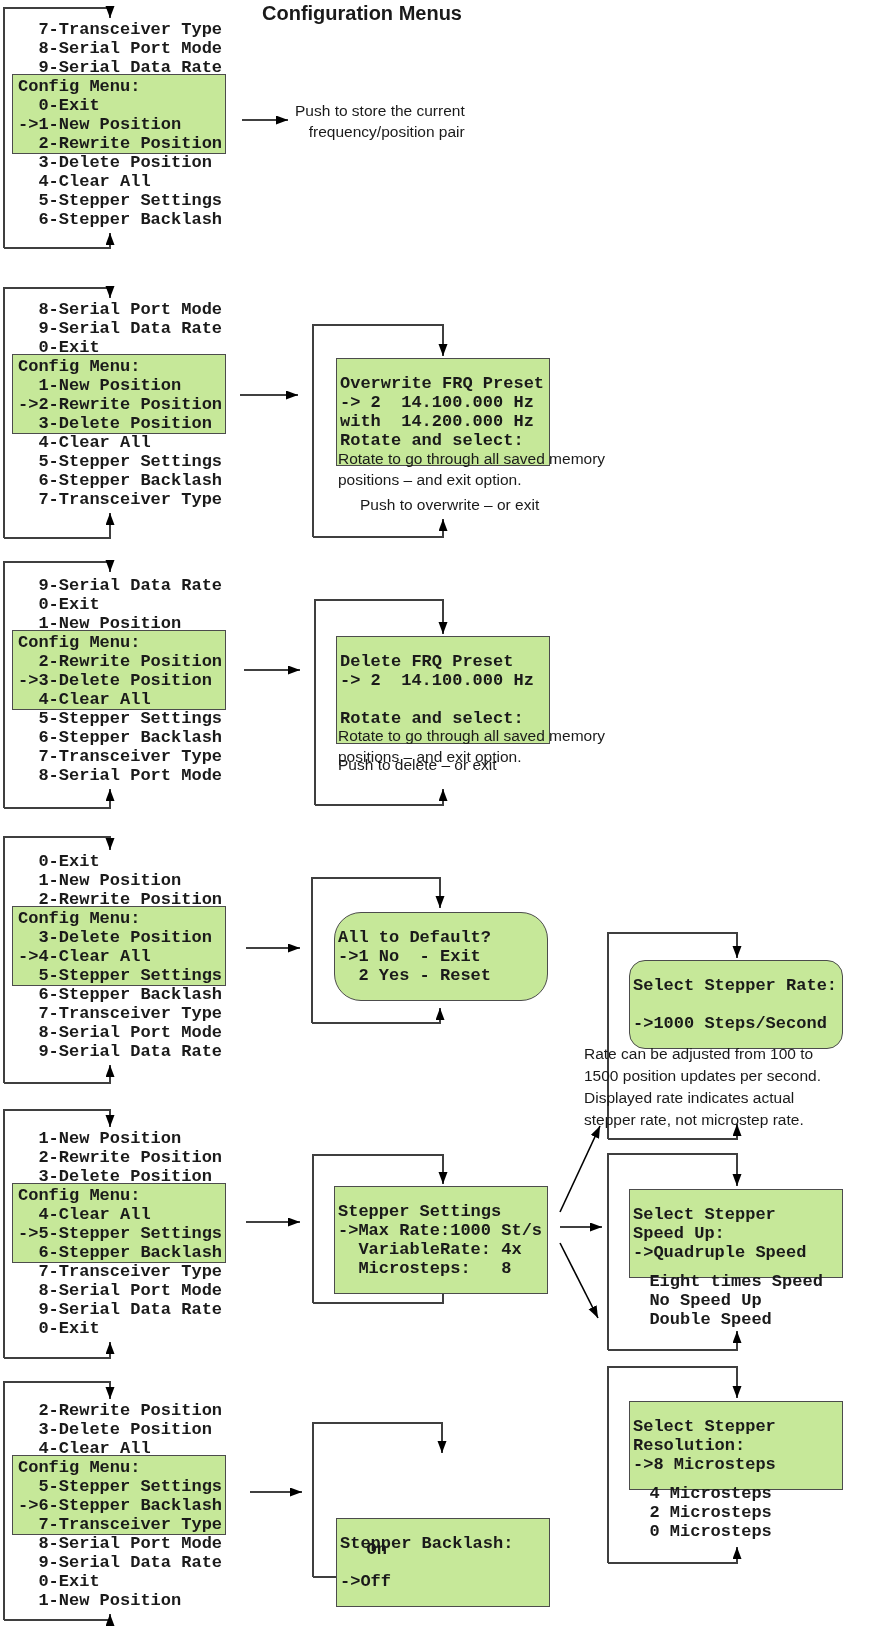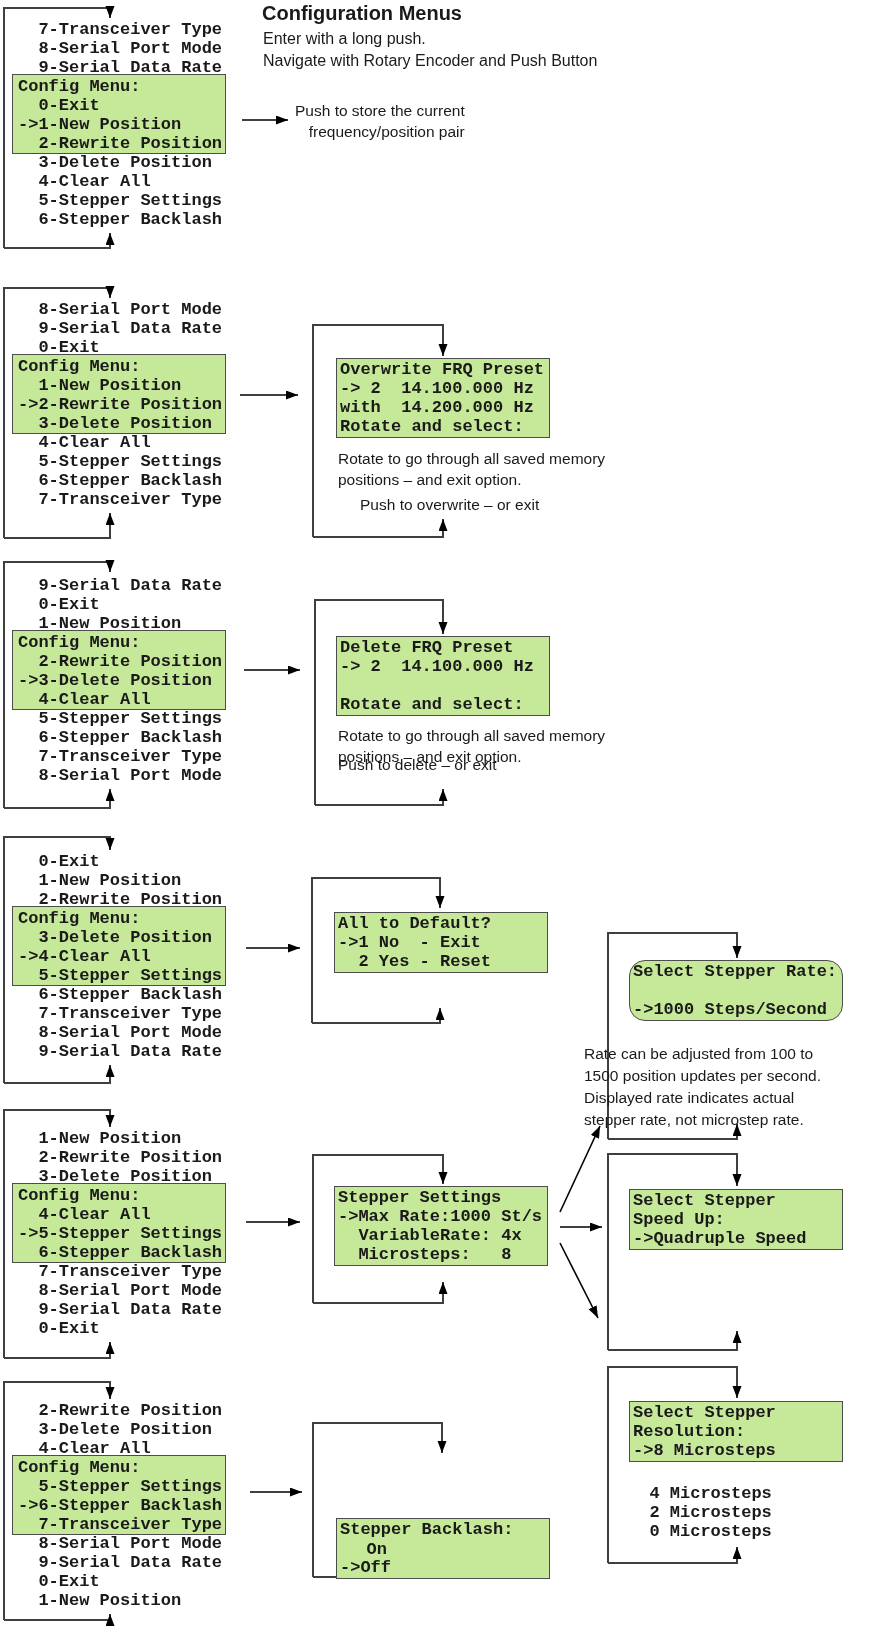--- a/index.html
+++ b/index.html
@@ -8,21 +8,21 @@
   #connectors{position:absolute;left:0;top:0;z-index:0;}
   .loop{fill:none;stroke:#3f3f3f;stroke-width:2;marker-end:url(#ah);}
   .conn{fill:none;stroke:#000;stroke-width:1.6;marker-end:url(#ah);}
   .mono{font-family:"Liberation Mono","DejaVu Sans Mono",monospace;font-weight:bold;
         font-size:17px;line-height:19px;white-space:pre;margin:0;}
   .menu{position:absolute;z-index:1;}
   .menu pre{position:relative;z-index:1;}
   .menu .hl{position:absolute;left:-6px;top:54px;width:214px;height:80px;
             background:var(--lcd);border:1.5px solid #4c4c4c;z-index:0;box-sizing:border-box;}
   .lcd{position:absolute;z-index:1;width:214px;background:var(--lcd);
-       border:1.5px solid #4c4c4c;box-sizing:border-box;padding:1px 3px;}
+       border:1.5px solid #4c4c4c;box-sizing:border-box;padding:15px 3px;}
   .optlist{position:absolute;z-index:1;}
   .note{position:absolute;z-index:1;font-size:15.5px;line-height:21px;white-space:pre;margin:0;}
   .title{position:absolute;font-size:20px;font-weight:bold;letter-spacing:0;margin:0;}
   .subtitle{position:absolute;font-size:16px;line-height:22px;white-space:pre;margin:0;}
 </style>
 </head>
 <body>
 
 <div id="canvas" style="--lcd:#c6e899;">
 
@@ -69,22 +69,20 @@
     <line class="conn" x1="246" y1="948" x2="300" y2="948"></line>
     <line class="conn" x1="246" y1="1222" x2="300" y2="1222"></line>
     <line class="conn" x1="250" y1="1492" x2="302" y2="1492"></line>
 
     <line class="conn" x1="560" y1="1212" x2="600" y2="1126"></line>
     <line class="conn" x1="560" y1="1227" x2="602" y2="1227"></line>
     <line class="conn" x1="560" y1="1243" x2="598" y2="1318"></line>
   </svg>
 
   <h1 class="title" style="left:262px;top:2px;">Configuration Menus</h1>
-  <p class="subtitle" style="left:263px;top:28px;">Enter with a long push.
-Navigate with Rotary Encoder and Push Button</p>
 
   <div class="menu" style="left:18px;top:20px;">
     <div class="hl"></div>
     <pre class="mono">  7-Transceiver Type
   8-Serial Port Mode
   9-Serial Data Rate
 Config Menu:
   0-Exit
 -&gt;1-New Position
   2-Rewrite Position
@@ -180,21 +178,21 @@
   <div class="lcd" style="left:336px;top:636px;">
     <pre class="mono">Delete FRQ Preset
 -&gt; 2  14.100.000 Hz
 
 Rotate and select:</pre>
   </div>
   <p class="note" style="left:338px;top:725px;">Rotate to go through all saved memory
 positions – and exit option.</p>
   <p class="note" style="left:338px;top:754px;">Push to delete – or exit</p>
 
-  <div class="lcd" style="left:334px;top:912px;">
+  <div class="lcd" style="left:334px;top:912px;border-radius:27px;">
     <pre class="mono">All to Default?
 -&gt;1 No  - Exit
   2 Yes - Reset
 </pre>
   </div>
   <div class="lcd" style="left:629px;top:960px;border-radius:16px;">
     <pre class="mono">Select Stepper Rate:
 
 -&gt;1000 Steps/Second
 </pre>
@@ -209,20 +207,23 @@
 -&gt;Max Rate:1000 St/s
   VariableRate: 4x
   Microsteps:   8</pre>
   </div>
   <div class="lcd" style="left:629px;top:1189px;">
     <pre class="mono">Select Stepper
 Speed Up:
 -&gt;Quadruple Speed
 </pre>
   </div>
+  <pre class="mono optlist" style="left:629px;top:1272px;">  Eight times Speed
+  No Speed Up
+  Double Speed</pre>
 
   <div class="lcd" style="left:336px;top:1518px;">
     <pre class="mono">Stepper Backlash:
 
 -&gt;Off
 </pre>
   </div>
   <pre class="mono optlist" style="left:336px;top:1540px;">   On</pre>
   <div class="lcd" style="left:629px;top:1401px;">
     <pre class="mono">Select Stepper

